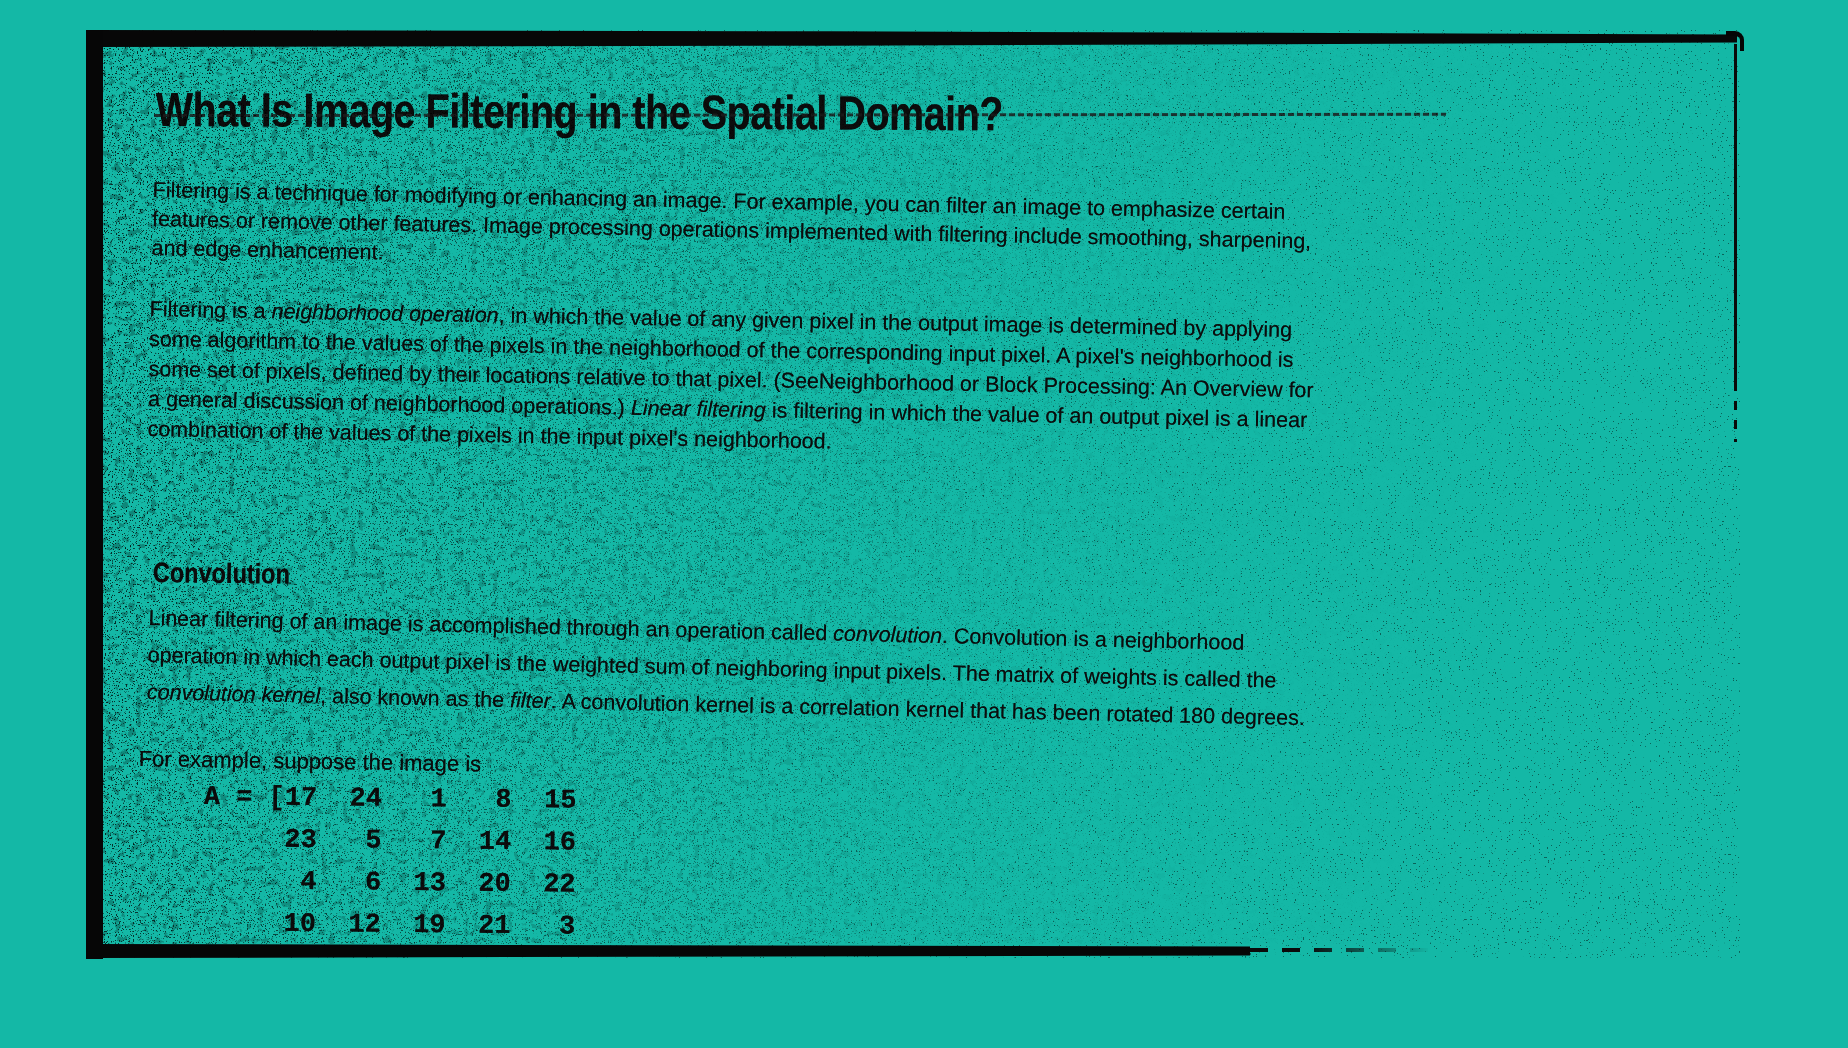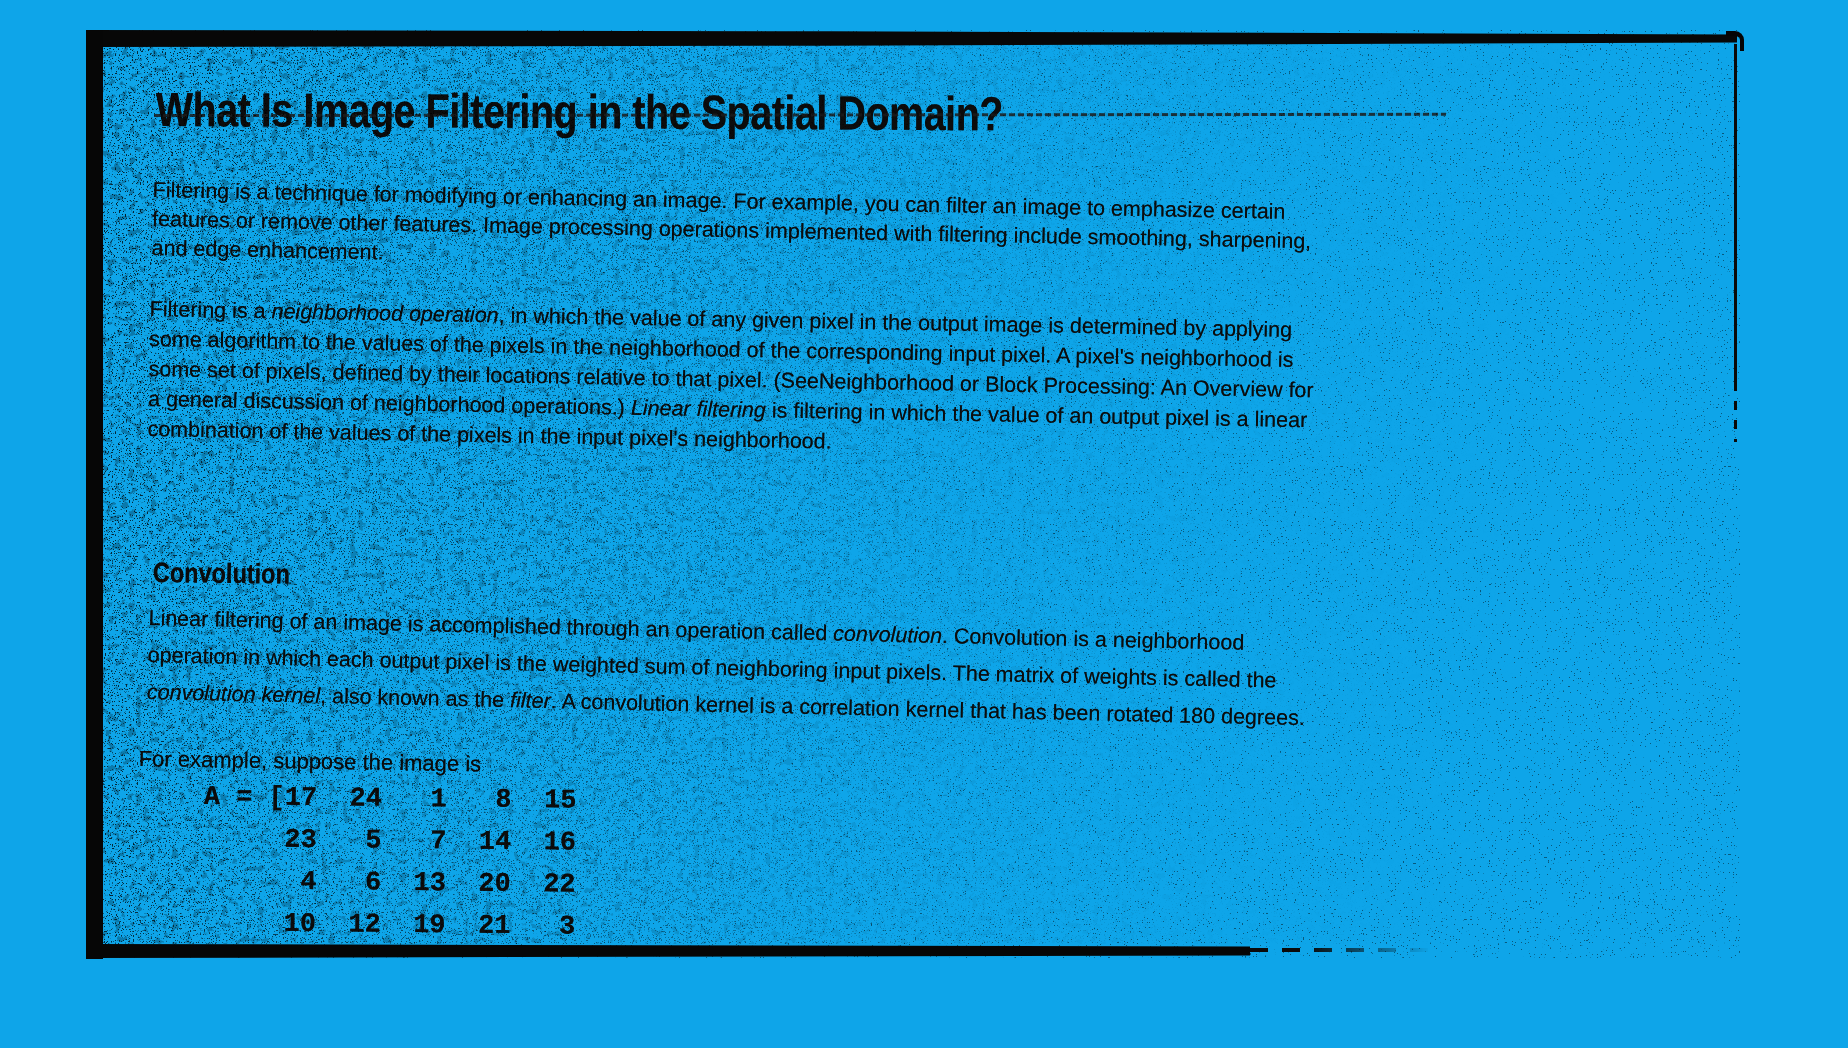--- a/index.html
+++ b/index.html
@@ -1,17 +1,17 @@
 <!DOCTYPE html>
 <html><head>
 <meta charset="utf-8">
 <style>
   html,body{margin:0;padding:0;background:#ffffff;}
   .page{
-    position:relative;width:1848px;height:1048px;background:#0ea5e9;
+    position:relative;width:1848px;height:1048px;background:#14b8a6;
     overflow:hidden;font-family:"Liberation Sans",sans-serif;color:#0d0d0d;
   }
   
   .b-top{position:absolute;left:88px;top:30px;width:1649px;height:17px;background:#070707;z-index:6;
          clip-path:polygon(0 0,45% 8%,100% 26%,100% 74%,45% 92%,0 100%);}
   .b-corner{position:absolute;left:1726px;top:31px;width:14px;height:15px;z-index:6;
             border-top:5px solid #050505;border-right:4px solid #050505;border-top-right-radius:9px;}
   .b-right{position:absolute;left:1734px;top:44px;width:3px;height:338px;background:#0a0a0a;z-index:6;}
   .b-right-dash{position:absolute;left:1734px;top:382px;width:3px;height:60px;z-index:6;
                 background:repeating-linear-gradient(180deg,#0a0a0a 0 9px,transparent 9px 19px);}

